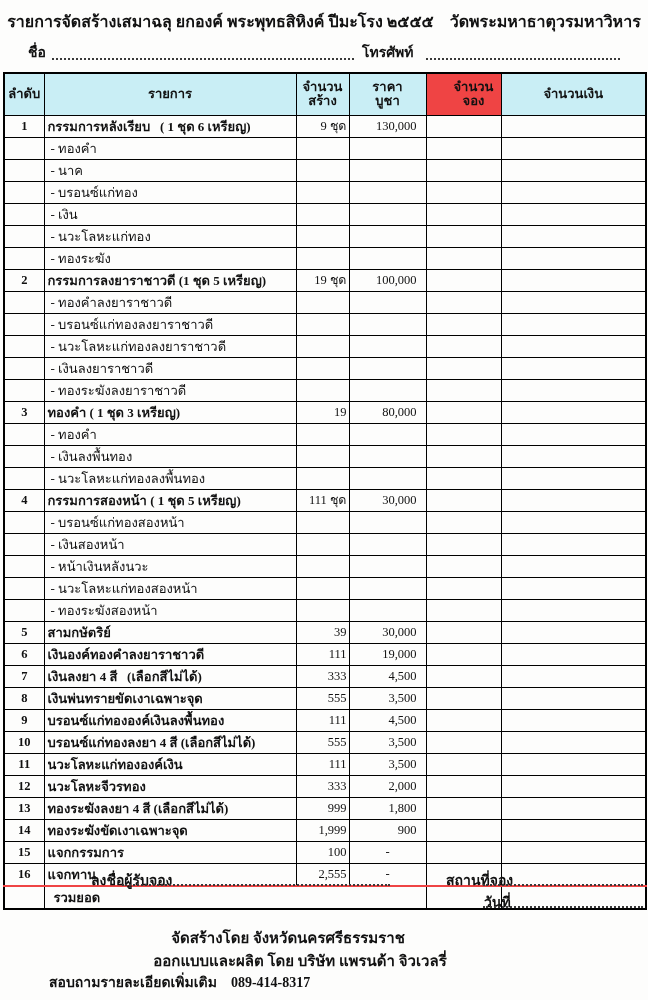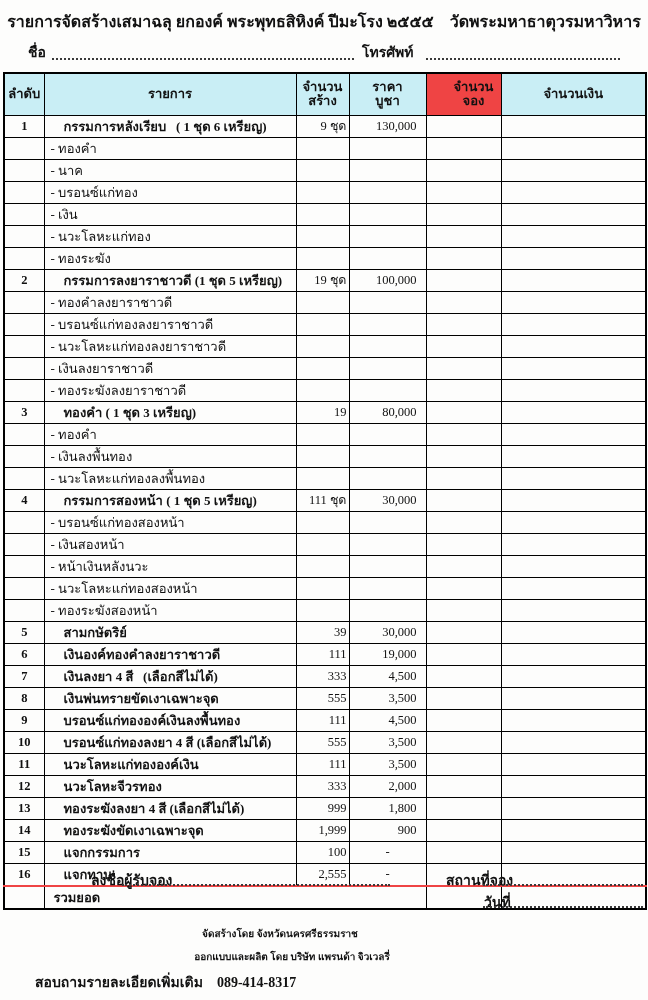--- a/index.html
+++ b/index.html
@@ -28,39 +28,39 @@
     border:2px solid #000; font-size:13px;
   }
   table.order th, table.order td { border:1px solid #000; overflow:hidden; }
   thead tr { height:42px; }
   thead th {
     font-weight:bold; text-align:center; vertical-align:middle;
     white-space:pre-line; line-height:14px; font-size:13px;
   }
   tbody tr { height:20.7px; }
   td.c-no { text-align:center; font-weight:bold; font-size:12.5px; }
-  td.c-item { padding-left:19px; white-space:pre; font-size:13px; }
+  td.c-item { padding-left:3px; white-space:pre; font-size:13px; }
   tr.main-row td.c-item { font-weight:bold; }
   tr.sub-row td.c-item { padding-left:6px; }
   td.c-qty { text-align:right; padding-right:2px; font-size:12.5px; }
   td.c-price { text-align:right; padding-right:9px; font-size:12.5px;margin-left:27px; }
   td.c-price.center { text-align:center; padding-right:0; }
   tr.total-row td { border-top:2px solid #ef4444; border-bottom:2px solid #000; }
   tr.total-row { height:21px; }
   td.c-total-label { font-weight:bold; padding-left:9px; font-size:13px; }
 
   .sig-label { position:absolute; font-weight:bold; font-size:14px; white-space:nowrap;margin-left:48px; }
   .sig-dots { position:absolute; }
 
   .footer-center {
-    position:absolute; left:0; width:560px; text-align:center;
-    font-weight:bold; font-size:10px;
+    position:absolute; left:8px; width:560px; text-align:center;
+    font-weight:bold; font-size:15px;
   }
   .footer-contact {
-    position:absolute; left:35px; top:971px;
+    position:absolute; left:49px; top:971px;
     font-weight:bold; font-size:14px;text-align:center;
   }
   .footer-contact .phone { margin-left:14px; font-family:"Liberation Serif",serif; }
 </style>
 </head>
 <body>
 
 <div class="page">
 
   <div class="title">รายการจัดสร้างเสมาฉลุ ยกองค์ พระพุทธสิหิงค์ ปีมะโรง ๒๕๕๕    วัดพระมหาธาตุวรมหาวิหาร</div>

